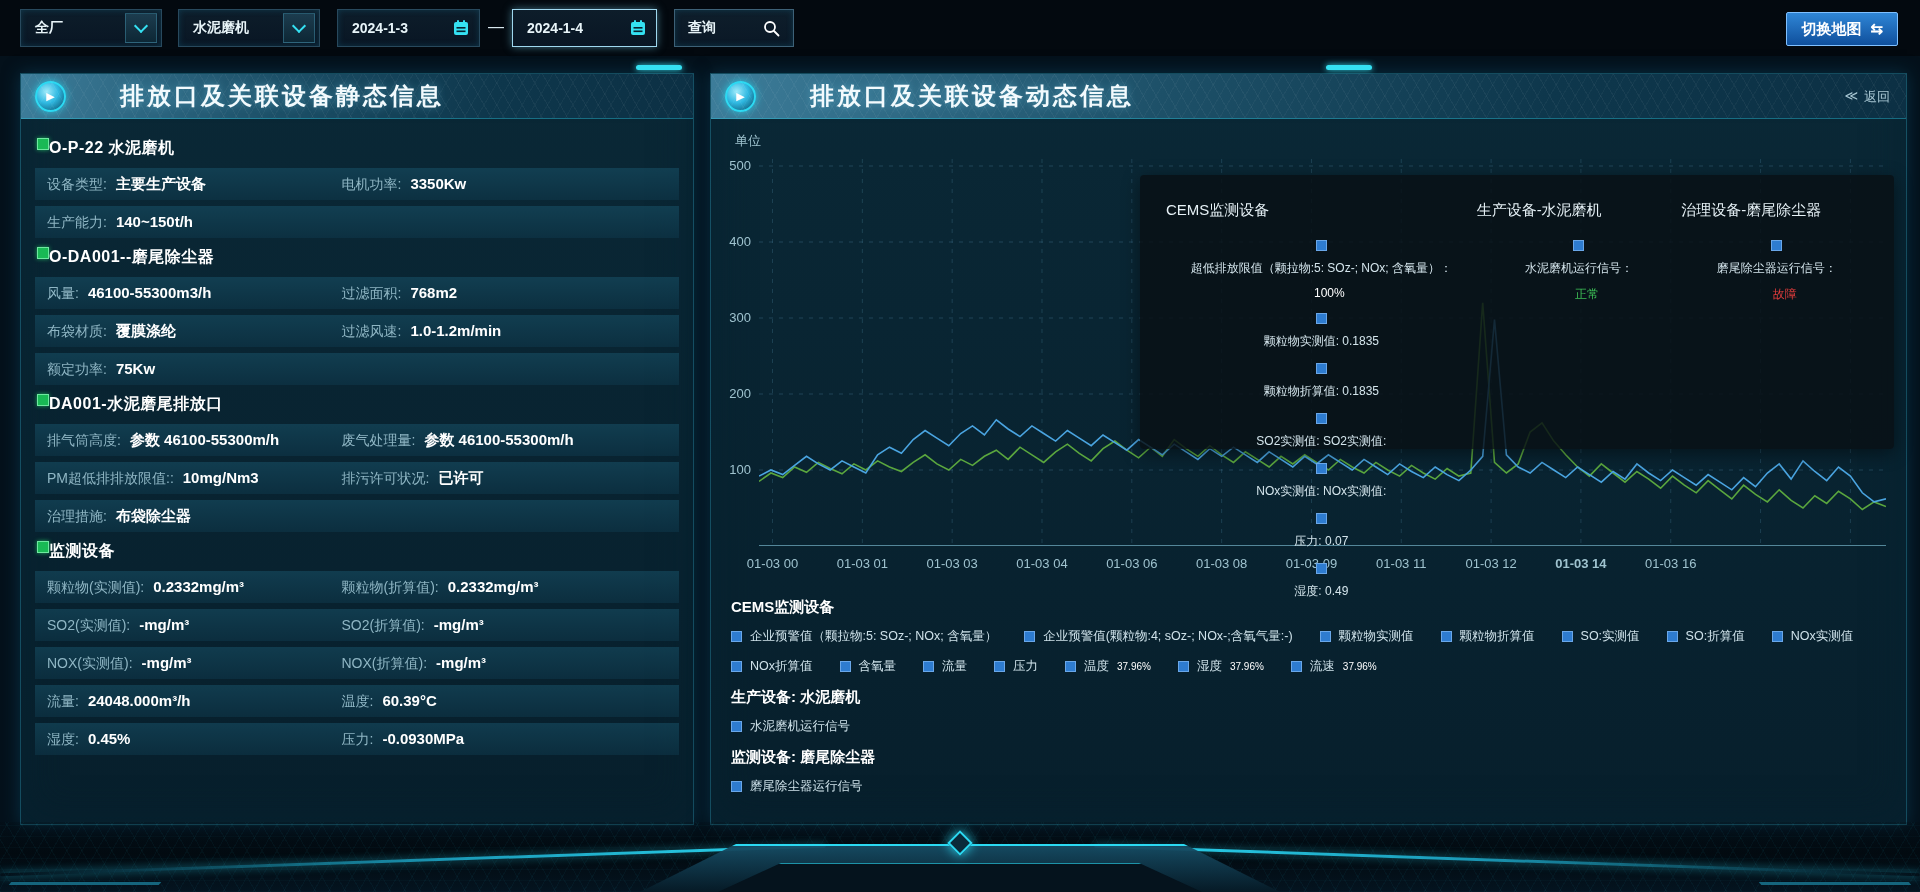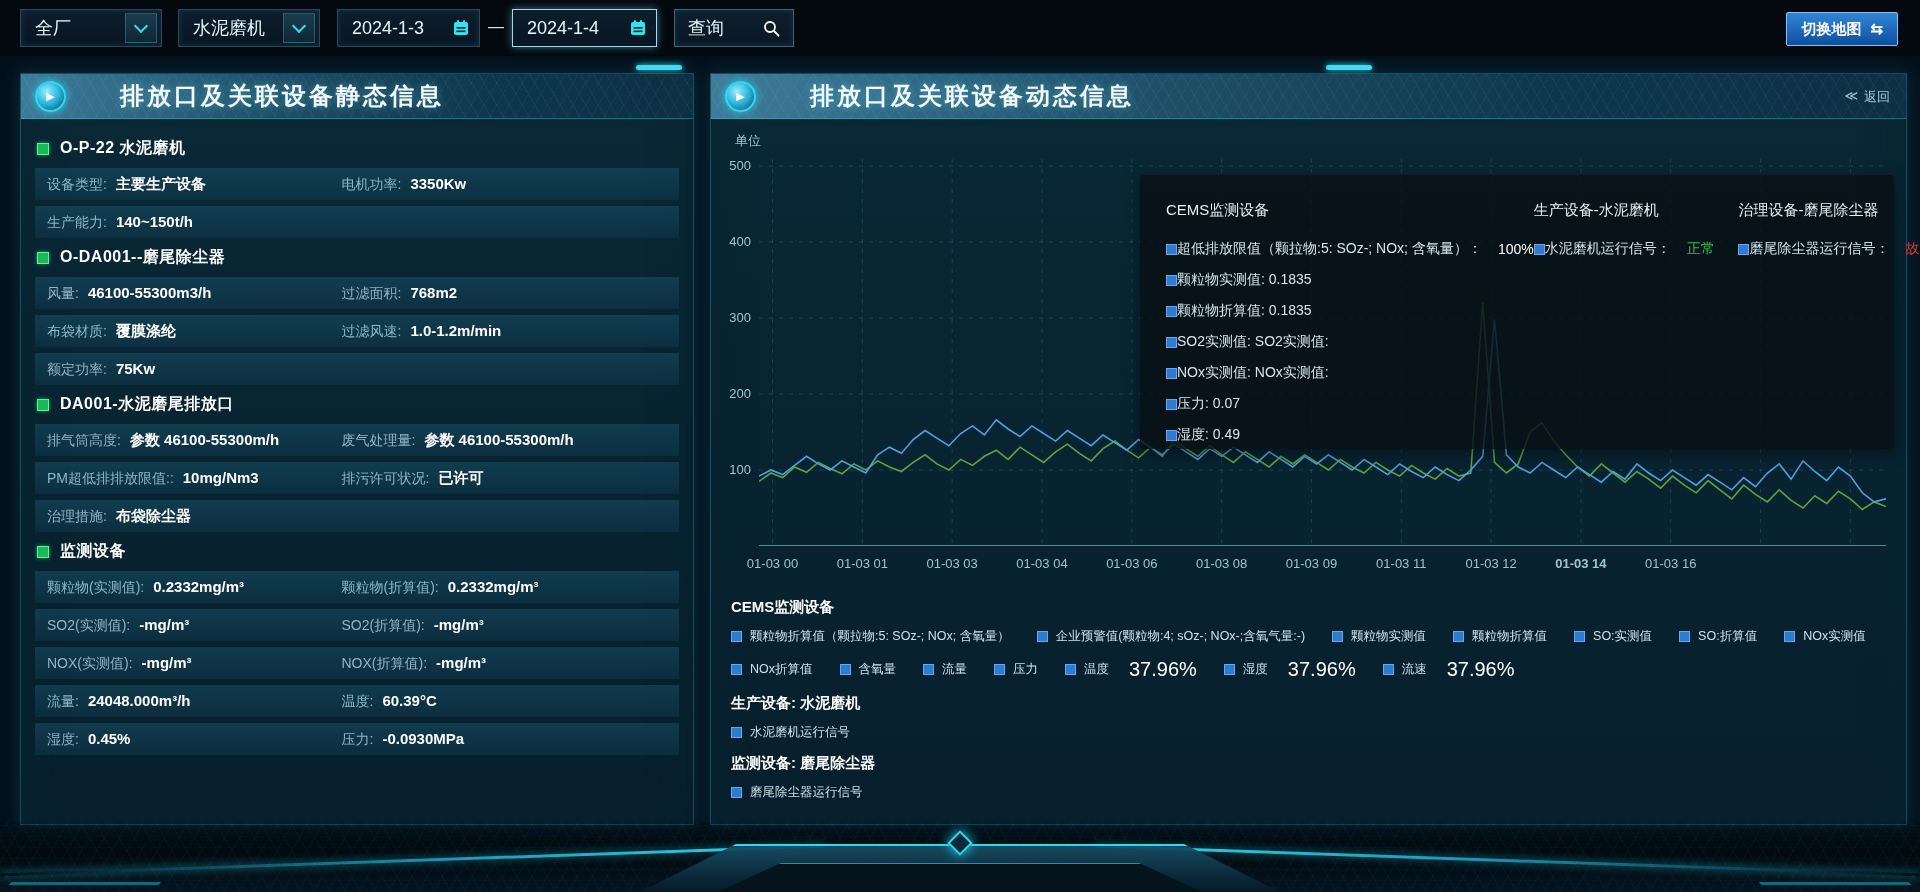--- a/index.html
+++ b/index.html
@@ -4,21 +4,21 @@
 <style>
   html,body{margin:0;padding:0;}
   body{width:1920px;height:892px;position:relative;overflow:hidden;
        background:#04111b;font-family:"Liberation Sans",sans-serif;
        -webkit-font-smoothing:antialiased;}
   
   .topbar{position:absolute;left:0;top:0;width:100%;height:56px;background:#03090f;}
   .tb-item{position:absolute;top:9px;height:36px;display:flex;align-items:center;
            background:linear-gradient(180deg,#0d1d2a,#091624);
            border:1px solid #28495d;box-shadow:0 0 6px rgba(24,110,140,.35) inset;}
-  .tb-item .txt{color:#e8f4f8;font-size:18px;padding-left:14px;flex:1;}
+  .tb-item .txt{color:#e8f4f8;font-size:14px;padding-left:14px;flex:1;font-weight:bold;}
   .chevbox{width:30px;height:28px;margin-right:4px;display:flex;align-items:center;justify-content:center;
            background:linear-gradient(180deg,#1c3c4e,#0d2735);border:1px solid rgba(70,150,180,.45);}
   .chev{width:8px;height:8px;border-right:2px solid #35e1f2;border-bottom:2px solid #35e1f2;
         transform:rotate(45deg);margin-top:-4px;}
   .sel1{left:20px;width:140px;} .sel2{left:178px;width:140px;}
   .date1{left:337px;width:141px;} .date2{left:512px;width:143px;border-color:#9fd8ef;box-shadow:0 0 8px rgba(120,210,240,.5);}
   .calbox{margin-right:8px;display:flex;align-items:center;}
   .dash{position:absolute;left:488px;top:18px;color:#dfeef5;font-size:16px;}
   .query{left:674px;width:92px;cursor:pointer;background:linear-gradient(180deg,#0e1e2b,#0a1826);
          border:1px solid #3d6177;justify-content:space-between;padding:0 13px;text-align:right;}
@@ -42,21 +42,21 @@
         background:repeating-linear-gradient(60deg,rgba(255,255,255,.25) 0 1px,transparent 1px 11px),
                    repeating-linear-gradient(-60deg,rgba(255,255,255,.2) 0 1px,transparent 1px 11px);}
   .play{width:27px;height:27px;border-radius:50%;flex:0 0 auto;display:flex;align-items:center;justify-content:center;
         background:radial-gradient(circle at 36% 32%,#9feafa 0%,#2fb9e2 45%,#084a66 100%);
         border:2px solid #2bd9f2;box-shadow:0 0 8px rgba(43,217,242,.8);color:#fff;font-size:11px;}
   .p-title{color:#f2fafd;font-size:24px;font-weight:700;letter-spacing:3px;
         text-shadow:0 0 8px rgba(120,220,250,.4);margin-left:40px;}
   .back-link{position:absolute;right:16px;top:14px;color:#a9c8d4;font-size:13px;cursor:pointer;display:flex;gap:6px;}
   
   .static-body{padding:10px 14px 0 14px;}
-  .sec-h{display:flex;align-items:center;gap:11px;margin:9px 2px 9px 2px;}
+  .sec-h{display:flex;margin:9px 2px 9px 2px;}
   .bullet{width:10px;height:10px;background:#19b955;border:1px solid #6fe8a0;
           box-shadow:0 0 4px rgba(40,220,110,.7);flex:0 0 auto;}
   .sec-t{color:#fff;font-size:16px;font-weight:700;letter-spacing:.5px;}
   .info-row{display:flex;align-items:center;min-height:32px;margin-bottom:6px;padding:0 12px;
           background:linear-gradient(180deg,rgba(26,88,112,.48),rgba(15,58,78,.5));}
   .cell{display:flex;align-items:baseline;gap:9px;}
   .cell:first-child{flex:0 0 47.5%;}
   .lab{color:#8fb6c4;font-size:14px;white-space:nowrap;}
   .val{color:#fff;font-size:15px;font-weight:700;white-space:nowrap;}
   
@@ -66,30 +66,30 @@
   .plot svg{width:100%;height:100%;display:block;}
   .x-axis{position:absolute;left:48px;right:20px;top:482px;height:20px;}
   .xtick{position:absolute;transform:translateX(-50%);color:#9fc3cf;font-size:13px;white-space:nowrap;}
   
   .tooltip{position:absolute;left:381px;top:16px;width:706px;height:248px;z-index:5;
            background:rgba(8,16,21,.83);border-radius:4px;padding:26px 22px 0 26px;
            display:flex;box-shadow:0 4px 18px rgba(0,0,0,.45);}
   .tt-col{display:flex;flex-direction:column;}
   .tt-col1{flex:0 0 44%;} .tt-col2{flex:0 0 29%;} .tt-col3{flex:1;}
   .tt-title{color:#e6f1f6;font-size:15px;margin-bottom:20px;}
-  .tt-item{display:flex;align-items:center;margin-bottom:13px;color:#d4e5ec;font-size:14px;white-space:nowrap;}
+  .tt-item{display:flex;align-items:center;gap:9px;margin-bottom:13px;color:#d4e5ec;font-size:12px;white-space:nowrap;flex-direction:column;}
   .mk{width:9px;height:9px;background:#2e7cd0;border:1px solid #6aa7e8;flex:0 0 auto;}
   .tt-val{margin-left:16px;color:#fff;}
   .st-ok{color:#3dbd56;} .st-err{color:#e03c3c;}
   
   .legend{position:absolute;left:20px;right:16px;top:512px;}
   .lg-title{color:#fff;font-size:15px;font-weight:700;margin:12px 0 11px;}
   .lg-row{display:flex;gap:27px;margin-bottom:13px;}
   .lg-item{display:flex;align-items:center;gap:8px;color:#cfe2ea;font-size:12.5px;white-space:nowrap;}
-  .lg-val{color:#fff;font-size:20px;margin-left:12px;}
+  .lg-val{color:#fff;font-size:10px;}
   
   .footer{position:absolute;left:0;right:0;bottom:0;height:70px;overflow:hidden;
           background:linear-gradient(180deg,rgba(2,10,16,.2),#020a10 45%,#041420 100%);}
   .f-hex{position:absolute;inset:0;opacity:.30;
          background:repeating-linear-gradient(60deg,rgba(43,217,242,.14) 0 1px,transparent 1px 13px),
                     repeating-linear-gradient(-60deg,rgba(43,217,242,.14) 0 1px,transparent 1px 13px),
                     repeating-linear-gradient(0deg,rgba(43,217,242,.09) 0 1px,transparent 1px 11px);}
   .f-wing{position:absolute;bottom:30px;height:3px;width:43%;border-radius:2px;}
   .f-wing.left{left:0;transform:rotate(-2deg);
         background:linear-gradient(90deg,rgba(27,154,184,0),#1b9ab8 55%,#2bd9f2);box-shadow:0 0 8px rgba(43,217,242,.6);}
@@ -415,21 +415,21 @@
       <span class="xtick" style="left: 64.96%;">01-03 12</span>
       <span class="xtick" style="left: 72.93%; font-weight: bold;">01-03 14</span>
       <span class="xtick" style="left: 80.9%;">01-03 16</span>
     </div>
 
   <div class="legend" id="legendArea">
       <div class="lg-title">CEMS监测设备</div>
       <div class="lg-row">
         <div class="lg-item">
           <span class="mk"></span>
-          <span>颗粒物折算值（颗拉物:5: SOz-; NOx; 含氧量）</span>
+          <span>企业预警值（颗拉物:5: SOz-; NOx; 含氧量）</span>
         </div>
         <div class="lg-item">
           <span class="mk"></span>
           <span>企业预警值(颗粒物:4; sOz-; NOx-;含氧气量:-)</span>
         </div>
         <div class="lg-item">
           <span class="mk"></span>
           <span>颗粒物实测值</span>
         </div>
         <div class="lg-item">

